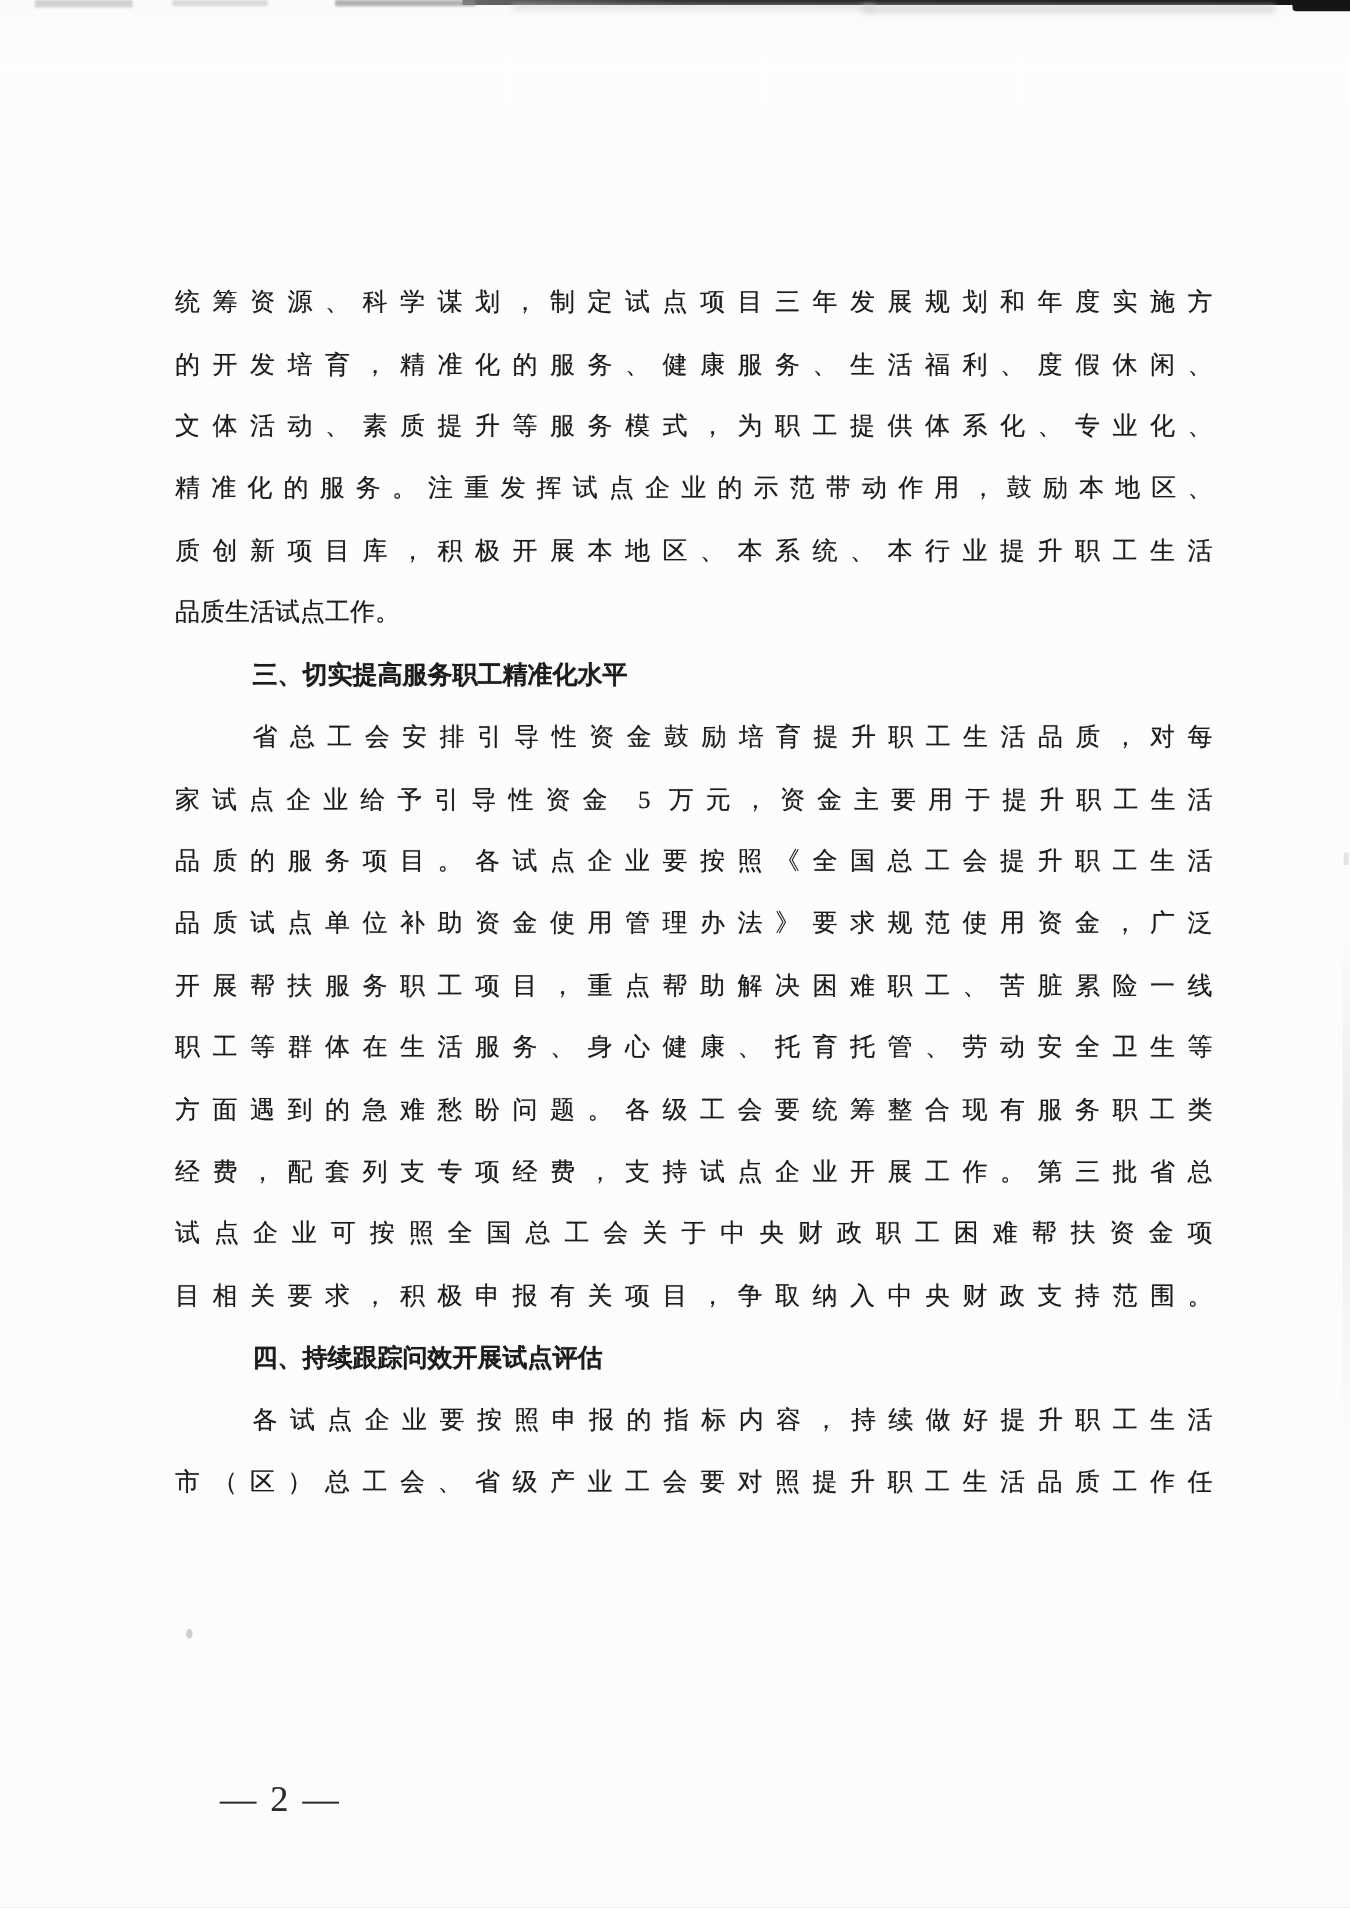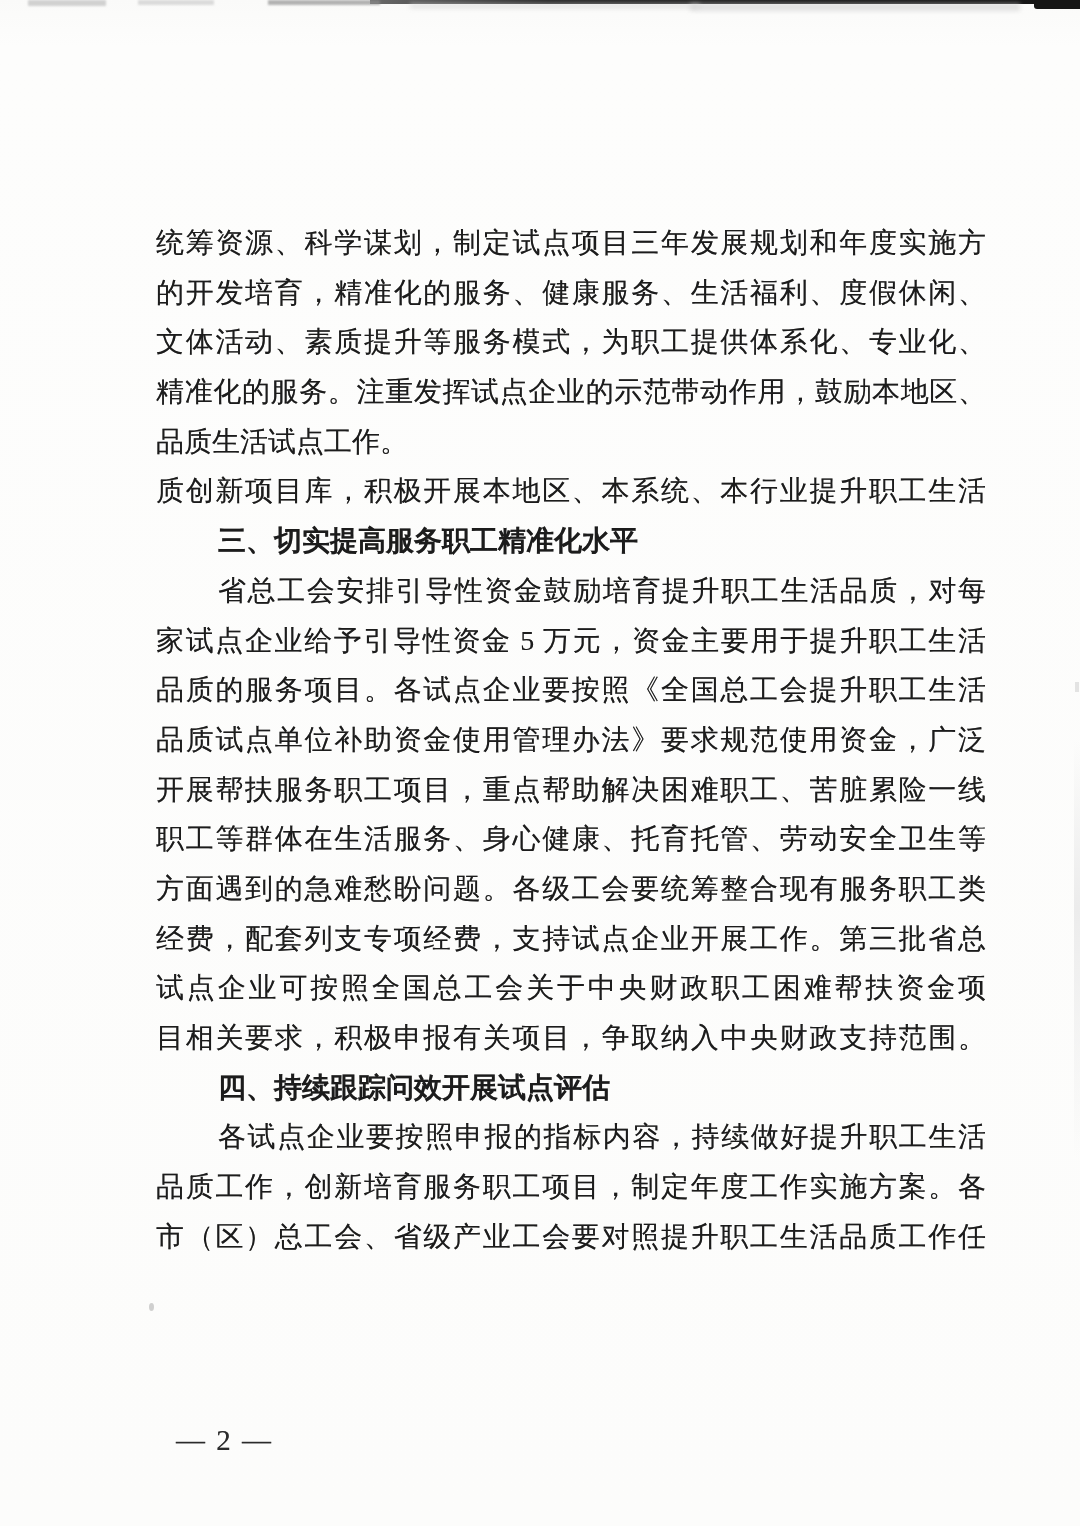--- a/index.html
+++ b/index.html
@@ -44,24 +44,24 @@
     background: #9a9a9a; opacity: .45; border-radius: 50%;
   }
   .speck-right {
     position: absolute; right: 1px; top: 682px; width: 4px; height: 10px;
     background: #d8d8d8; opacity: .7;
   }
 
   
   .doc {
     position: absolute;
-    left: 156px;
+    left: 140px;
     top: 218px;
     width: 830px;
-    font-size: 28px;
+    font-size: 20px;
     line-height: 49.7px;
     color: #1c1c1c;
     text-shadow: 0 0 0.6px rgba(25,25,25,.55);
   }
   .ln {
     height: 49.7px;
     overflow: hidden;
     text-align: justify;
     text-align-last: justify;
     word-break: break-all;
@@ -104,34 +104,33 @@
   <div class="scan-smudge-c"></div>
   <div class="edge-right-shade"></div>
   <div class="speck-left"></div>
   <div class="speck-right"></div>
 
   <main class="doc">
     <div class="ln">统筹资源、科学谋划，制定试点项目三年发展规划和年度实施方</div>
     <div class="ln">的开发培育，精准化的服务、健康服务、生活福利、度假休闲、</div>
     <div class="ln">文体活动、素质提升等服务模式，为职工提供体系化、专业化、</div>
     <div class="ln">精准化的服务。注重发挥试点企业的示范带动作用，鼓励本地区、</div>
+    <div class="ln">质创新项目库，积极开展本地区、本系统、本行业提升职工生活</div>
     <div class="ln end">品质生活试点工作。</div>
-    <div class="ln">质创新项目库，积极开展本地区、本系统、本行业提升职工生活</div>
     <div class="ln head">三、切实提高服务职工精准化水平</div>
     <div class="ln first">省总工会安排引导性资金鼓励培育提升职工生活品质，对每</div>
     <div class="ln">家试点企业给予引导性资金 5 万元，资金主要用于提升职工生活</div>
     <div class="ln">品质的服务项目。各试点企业要按照《全国总工会提升职工生活</div>
     <div class="ln">品质试点单位补助资金使用管理办法》要求规范使用资金，广泛</div>
     <div class="ln">开展帮扶服务职工项目，重点帮助解决困难职工、苦脏累险一线</div>
     <div class="ln">职工等群体在生活服务、身心健康、托育托管、劳动安全卫生等</div>
     <div class="ln">方面遇到的急难愁盼问题。各级工会要统筹整合现有服务职工类</div>
     <div class="ln">经费，配套列支专项经费，支持试点企业开展工作。第三批省总</div>
     <div class="ln">试点企业可按照全国总工会关于中央财政职工困难帮扶资金项</div>
     <div class="ln">目相关要求，积极申报有关项目，争取纳入中央财政支持范围。</div>
     <div class="ln head">四、持续跟踪问效开展试点评估</div>
     <div class="ln first">各试点企业要按照申报的指标内容，持续做好提升职工生活</div>
-    <div class="ln">品质工作，创新培育服务职工项目，制定年度工作实施方案。各</div>
     <div class="ln">市（区）总工会、省级产业工会要对照提升职工生活品质工作任</div>
   </main>
 
   <div class="pageno">— 2 —</div>
 
 </div>
 
 </body></html>

